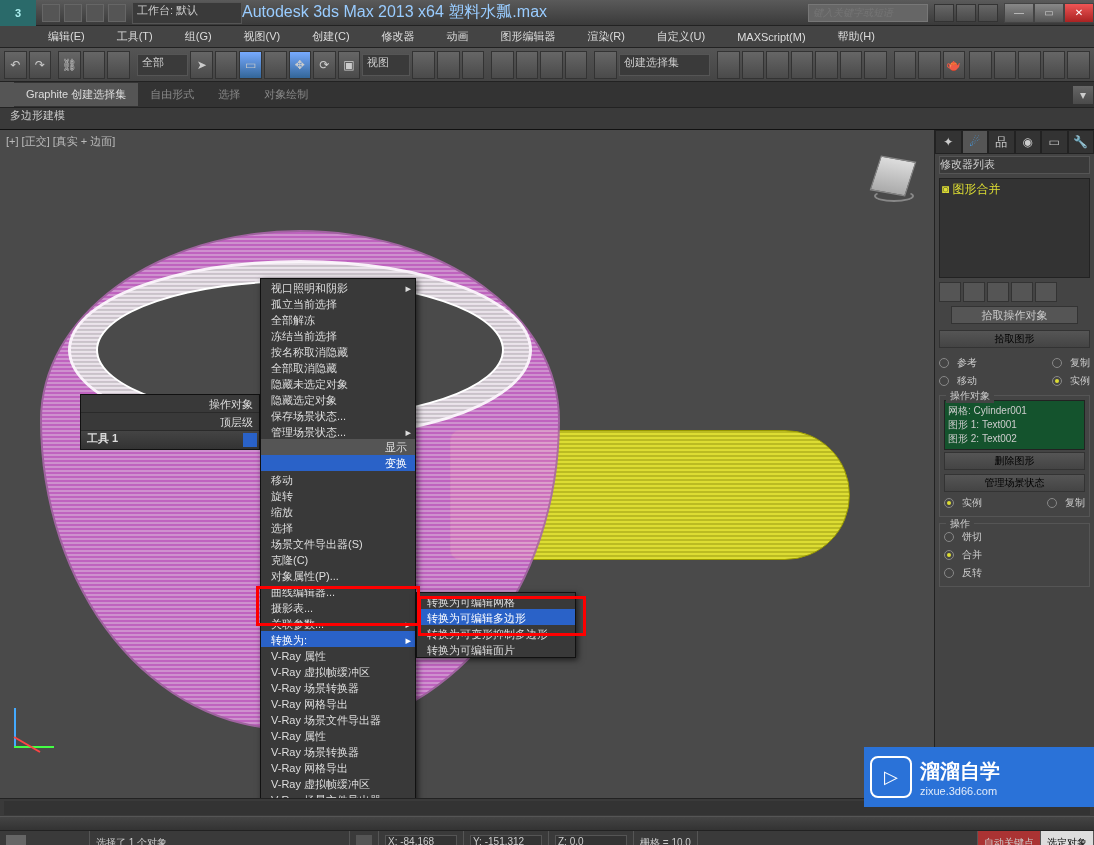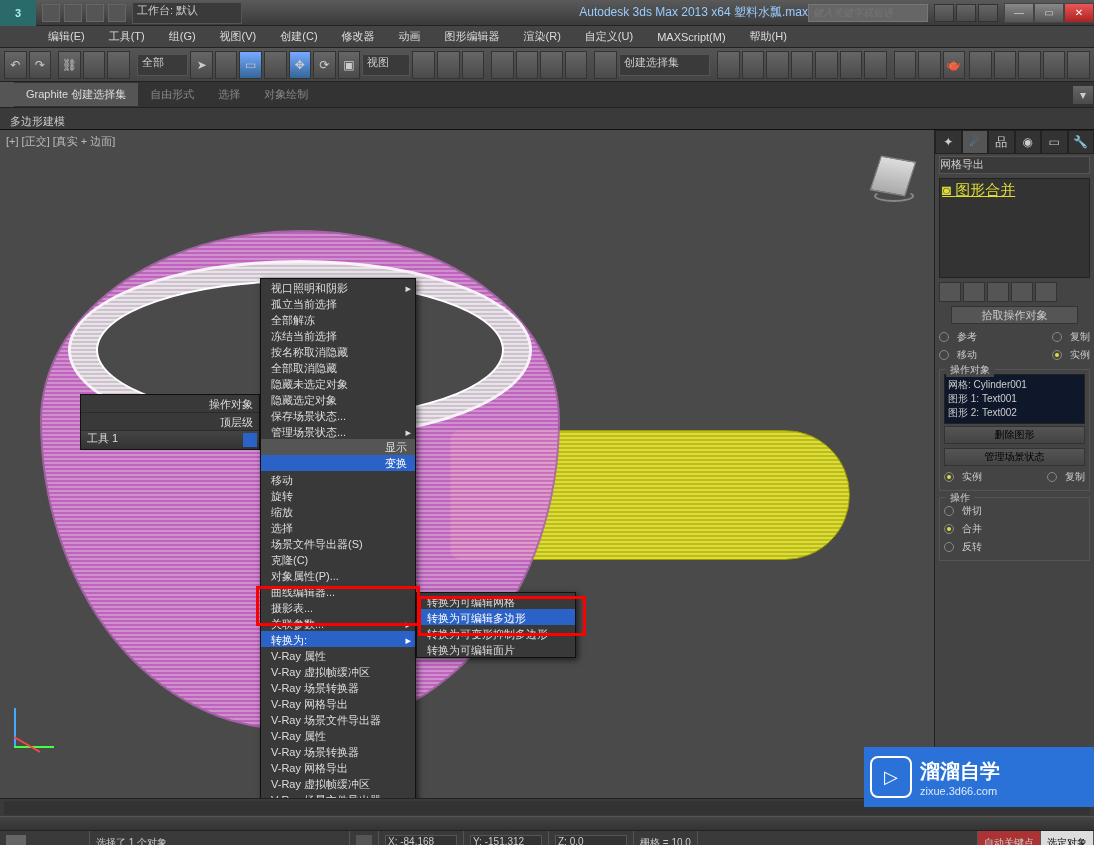--- a/index.html
+++ b/index.html
@@ -3,42 +3,42 @@
 <meta charset="utf-8">
 <style>
 * { margin: 0; padding: 0; box-sizing: border-box; font-family: "Microsoft YaHei", sans-serif; }
 body { background: #4a4a4a; width: 1094px; height: 845px; overflow: hidden; position: relative; color: #ccc; font-size: 11px; }
 
 
 .titlebar { height: 26px; background: linear-gradient(#5a5a5a,#3a3a3a); display: flex; align-items: center; border-bottom: 1px solid #222; }
 .titlebar .logo { width: 36px; height: 26px; background: #2a6a6a; display: flex; align-items: center; justify-content: center; color: #aee; font-weight: bold; }
 .titlebar .qat { display: flex; gap: 4px; padding: 0 6px; }
 .titlebar .qat .btn { width: 18px; height: 18px; background: #555; border: 1px solid #666; }
-.titlebar .title { flex: 1; text-align: right; color: #9cf; font-size: 12px; }
+.titlebar .title { flex: 1; text-align: left; color: #9cf; font-size: 16px; }
 .titlebar .search { width: 120px; height: 18px; background: #666; border: 1px solid #777; font-size: 10px; color: #999; font-style: italic; padding-left: 4px; }
 .titlebar .wincontrols { display: flex; }
 .titlebar .wincontrols div { width: 30px; height: 20px; background: linear-gradient(#888,#555); border: 1px solid #444; display: flex; align-items: center; justify-content: center; font-size: 10px; }
 .titlebar .wincontrols .close { background: linear-gradient(#e55,#a22); color: #fff; }
 
 
-.menubar { height: 22px; background: #444; display: flex; align-items: center; padding-left: 40px; gap: 8px; border-bottom: 1px solid #222; }
+.menubar { height: 22px; background: #444; display: flex; align-items: center; padding-left: 40px; gap: 16px; border-bottom: 1px solid #222; }
 .menubar .item { padding: 2px 8px; color: #ddd; }
 
 
 .maintoolbar { height: 34px; background: linear-gradient(#555,#444); border-bottom: 1px solid #222; display: flex; align-items: center; padding: 0 4px; gap: 2px; }
 .tbtn { width: 28px; height: 28px; background: linear-gradient(#666,#4a4a4a); border: 1px solid #333; display: flex; align-items: center; justify-content: center; font-size: 12px; }
 .tbtn.active { background: linear-gradient(#7af,#369); }
 .tsep { width: 4px; }
 .tdropdown { height: 22px; background: #3a3a3a; border: 1px solid #555; color: #ccc; font-size: 11px; padding: 0 14px 0 4px; position: relative; }
 
 
 .ribbon { height: 26px; background: #333; border-bottom: 1px solid #222; display: flex; align-items: center; }
 .ribbon .tab { padding: 4px 12px; color: #888; font-size: 11px; }
 .ribbon .tab.active { background: #555; color: #ddd; }
-.ribbon2 { height: 22px; background: #3a3a3a; border-bottom: 1px solid #111; padding-left: 10px; display: flex; align-items: flex-end; }
+.ribbon2 { height: 22px; background: #3a3a3a; border-bottom: 1px solid #111; padding-left: 10px; display: flex; align-items: flex-start; }
 
 
 .main { display: flex; height: 668px; }
 .viewport { flex: 1; background: #4a4a4a; position: relative; overflow: hidden; }
 .viewport-label { position: absolute; top: 4px; left: 6px; color: #bbb; font-size: 11px; }
 .viewcube { position: absolute; top: 20px; right: 14px; width: 54px; height: 54px; }
 .viewcube .cube { width: 36px; height: 36px; background: linear-gradient(#ddd,#aaa); border: 1px solid #888; transform: rotate(10deg) skew(-8deg); margin: 8px auto; }
 .viewcube .ring { position: absolute; bottom: 2px; left: 8px; width: 40px; height: 12px; border: 2px solid #888; border-radius: 50%; border-top-color: transparent; }
 
 
@@ -50,21 +50,21 @@
 .handle { left: 450px; top: 300px; width: 400px; height: 130px; }
 .handle-shape { position: absolute; inset: 0; background: repeating-linear-gradient(0deg,#dd3,#dd3 2px,#bb2 2px,#bb2 4px); border-radius: 10px 65px 65px 10px / 10px 65px 65px 10px; border: 1px solid #990; }
 .axis { position: absolute; left: 14px; bottom: 50px; }
 .axis .z { width: 2px; height: 40px; background: #4af; }
 .axis .y { width: 40px; height: 2px; background: #4f4; position: absolute; bottom: 0; }
 .axis .x { width: 30px; height: 2px; background: #f44; position: absolute; bottom: 10px; transform: rotate(30deg); transform-origin: left; }
 
 
 .quadtool { position: absolute; top: 264px; left: 80px; width: 180px; background: #393939; border: 1px solid #111; }
 .quadtool .row { height: 18px; padding-right: 6px; text-align: right; font-size: 11px; color: #ddd; border-bottom: 1px solid #2a2a2a; line-height: 18px; }
-.quadtool .header { background: linear-gradient(#444,#333); color: #ddd; font-weight: normal; padding-left: 6px; text-align: left; display: flex; justify-content: space-between; }
+.quadtool .header { background: linear-gradient(#444,#333); color: #ddd; font-weight: bold; padding-left: 6px; text-align: left; display: flex; justify-content: space-between; }
 
 
 .ctxmenu { position: absolute; background: #393939; border: 1px solid #111; box-shadow: 2px 2px 6px rgba(0,0,0,0.6); }
 .ctxmenu .item { height: 16px; padding: 1px 14px 1px 10px; font-size: 11px; color: #ddd; white-space: nowrap; line-height: 16px; position: relative; }
 .ctxmenu .item.hl { background: #2a62c8; color: #fff; }
 .ctxmenu .item.arrow::after { content: "▸"; position: absolute; right: 4px; }
 .ctxmenu .head1 { background: #555; color: #ddd; text-align: right; padding-right: 8px; height: 16px; line-height: 16px; }
 
 .redbox { position: absolute; border: 3px solid #f00; pointer-events: none; }
 
@@ -75,29 +75,29 @@
 .cmdtabs .t.active { background: #555; }
 .objname { display: flex; padding: 3px; gap: 3px; }
 .objname input { flex: 1; background: #3a3a3a; border: 1px solid #555; color: #ddd; font-size: 11px; height: 18px; }
 .objname .swatch { width: 18px; height: 18px; background: #f7f; border: 1px solid #333; }
 .panel-row { padding: 2px 4px; }
 .panel-dd { width: 100%; height: 18px; background: #3a3a3a; border: 1px solid #555; font-size: 11px; color: #ccc; }
 .btngrid { display: grid; grid-template-columns: 1fr 1fr; gap: 2px; padding: 3px; }
 .btngrid .b { background: linear-gradient(#555,#444); border: 1px solid #333; height: 18px; font-size: 10px; display: flex; align-items: center; justify-content: center; }
 .rollout-head { height: 18px; background: #555; border: 1px solid #333; font-size: 11px; display: flex; align-items: center; justify-content: center; margin: 2px 16px; }
 .stackbox { height: 100px; background: #333; border: 1px solid #222; margin: 2px 4px; padding: 2px; }
-.stackbox .e { font-size: 15px; color: #dd3; text-decoration: underline; }
+.stackbox .e { font-size: 12px; color: #dd3; }
 .minitoolbar { display: flex; gap: 2px; padding: 2px 4px; }
 .minitoolbar .m { width: 22px; height: 20px; background: #555; border: 1px solid #333; }
 .panel-section { border: 1px solid #555; margin: 3px 4px; padding: 4px; position: relative; }
 .panel-section .legend { position: absolute; top: -7px; left: 6px; background: #444; padding: 0 4px; font-size: 10px; }
 .radio-row { display: flex; gap: 8px; font-size: 10px; align-items: center; padding: 2px 0; }
 .radio { width: 10px; height: 10px; border: 1px solid #888; border-radius: 50%; display: inline-block; }
 .radio.on::after { content: ""; display: block; width: 4px; height: 4px; background: #dd3; border-radius: 50%; margin: 2px; }
-.infobox { background: #0f172a; border: 1px solid #222; padding: 3px; font-size: 10px; }
+.infobox { background: #14532d; border: 1px solid #222; padding: 3px; font-size: 10px; }
 .fieldrow { display: flex; align-items: center; gap: 4px; padding: 2px 0; font-size: 10px; }
 .fieldrow input { flex: 1; background: #333; border: 1px solid #555; height: 16px; color: #ccc; }
 .pbtn { background: linear-gradient(#555,#444); border: 1px solid #333; height: 18px; font-size: 10px; width: 100%; margin: 2px 0; }
 .chk { width: 10px; height: 10px; border: 1px solid #888; border-radius: 50%; display: inline-block; }
 
 
 .timeline { height: 18px; background: #3a3a3a; border-top: 1px solid #222; display: flex; align-items: center; }
 .timeline .slider { flex: 1; height: 14px; background: #333; position: relative; margin: 0 4px; }
 .trackbar { height: 14px; background: linear-gradient(#444,#333); border-top: 1px solid #555; }
 
@@ -296,34 +296,35 @@
   <div class="cmdpanel">
     <div class="cmdtabs">
       <div class="t">✦</div>
       <div class="t active" style="color:#4af">☄</div>
       <div class="t">品</div>
       <div class="t">◉</div>
       <div class="t">▭</div>
       <div class="t">🔧</div>
     </div>
     <div class="panel-row">
-        <div class="panel-dd">网格导出</div>
+        <div class="panel-dd">修改器列表</div>
       </div>
     <div class="stackbox">
       <div class="e">◙ <span>图形合并</span></div>
     </div>
     <div class="minitoolbar">
       <div class="m"></div>
       <div class="m"></div>
       <div class="m"></div>
       <div class="m"></div>
       <div class="m"></div>
     </div>
 
     <div class="rollout-head">拾取操作对象</div>
+    <div class="panel-row"><button class="pbtn">拾取图形</button></div>
     <div class="panel-row">
       <div class="radio-row">
           <span class="radio"></span>
           <span>参考</span>
           <span style="flex:1"></span>
           <span class="radio"></span>
           <span>复制</span>
         </div>
       <div class="radio-row">
           <span class="radio"></span>

